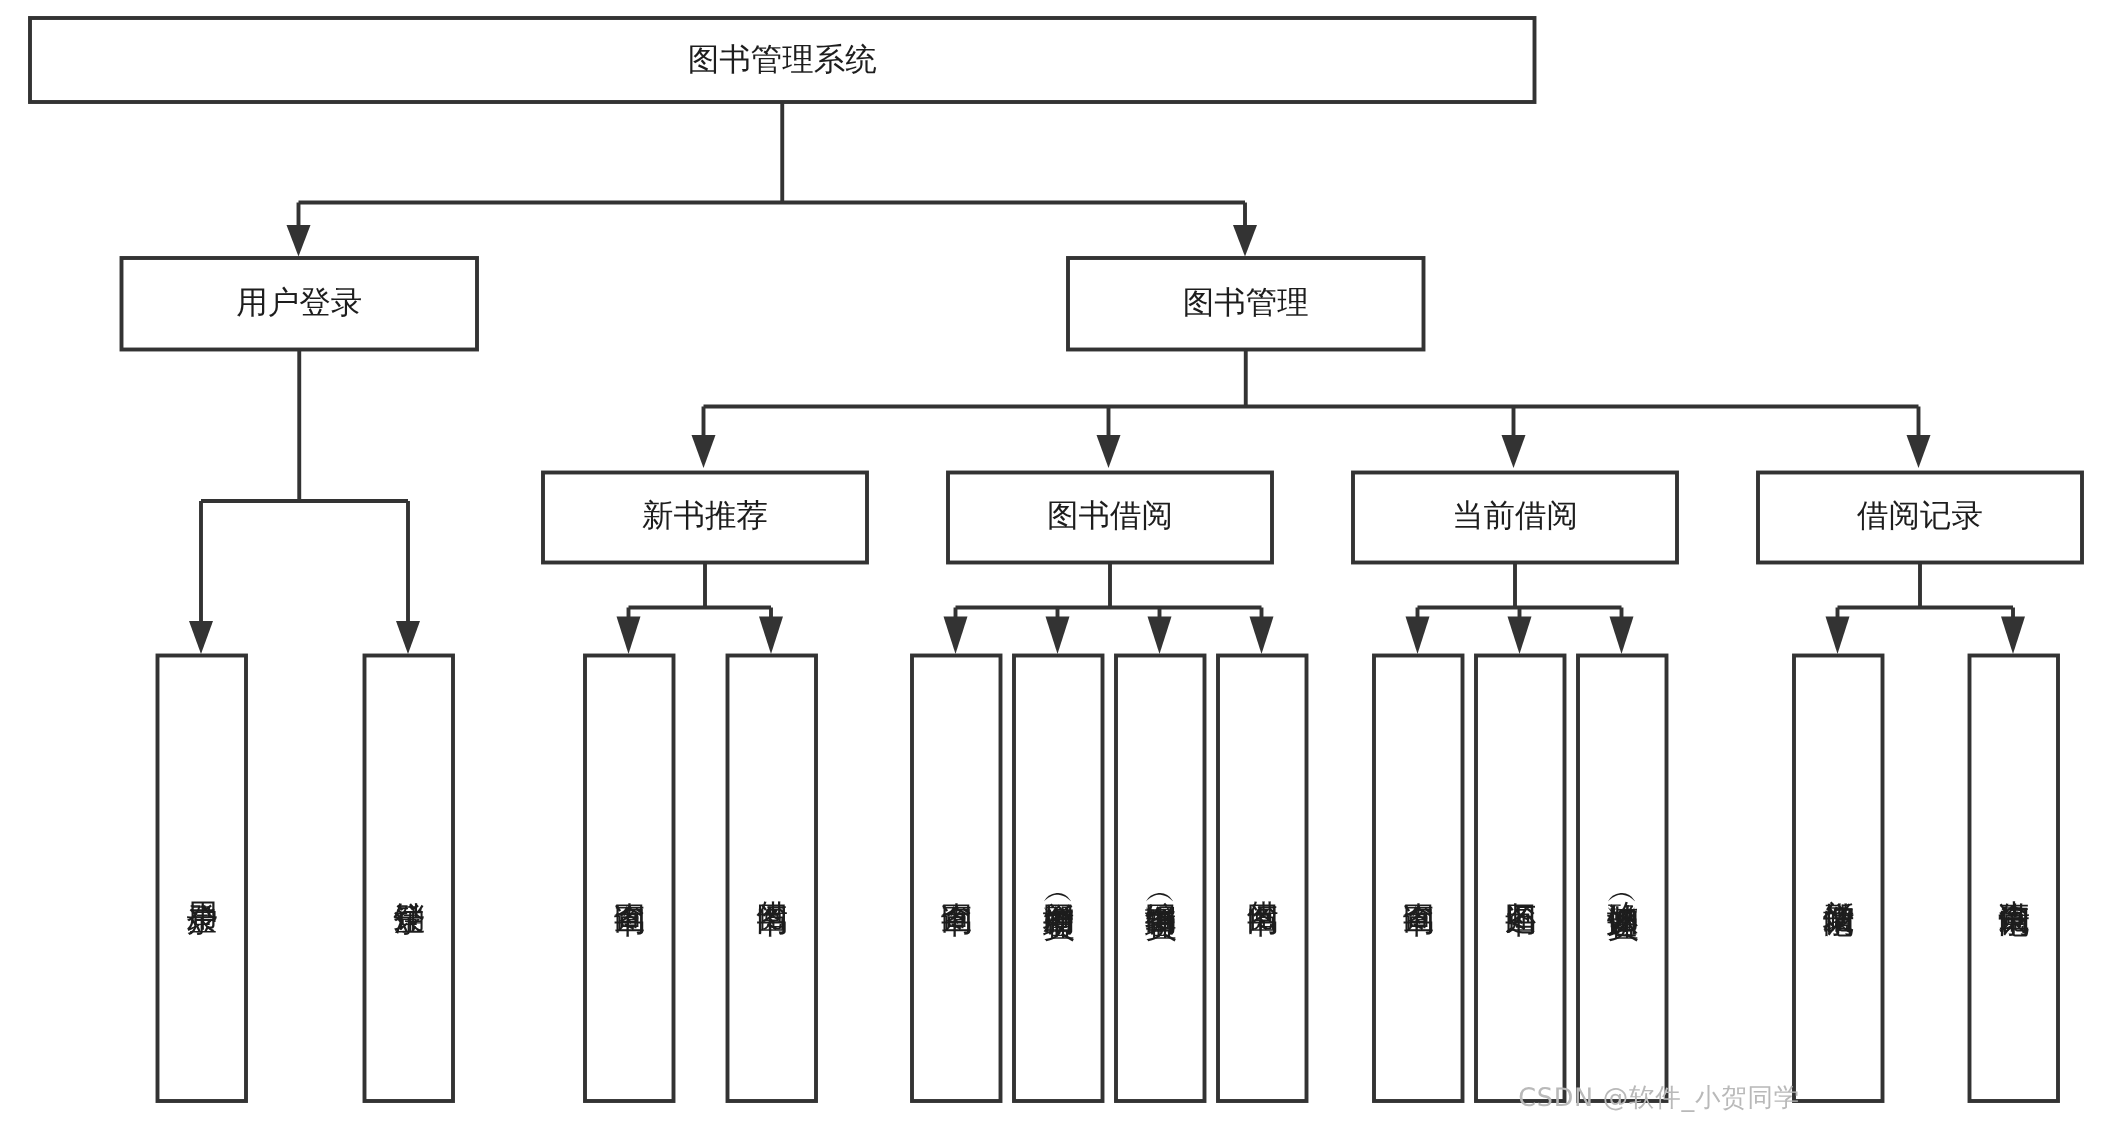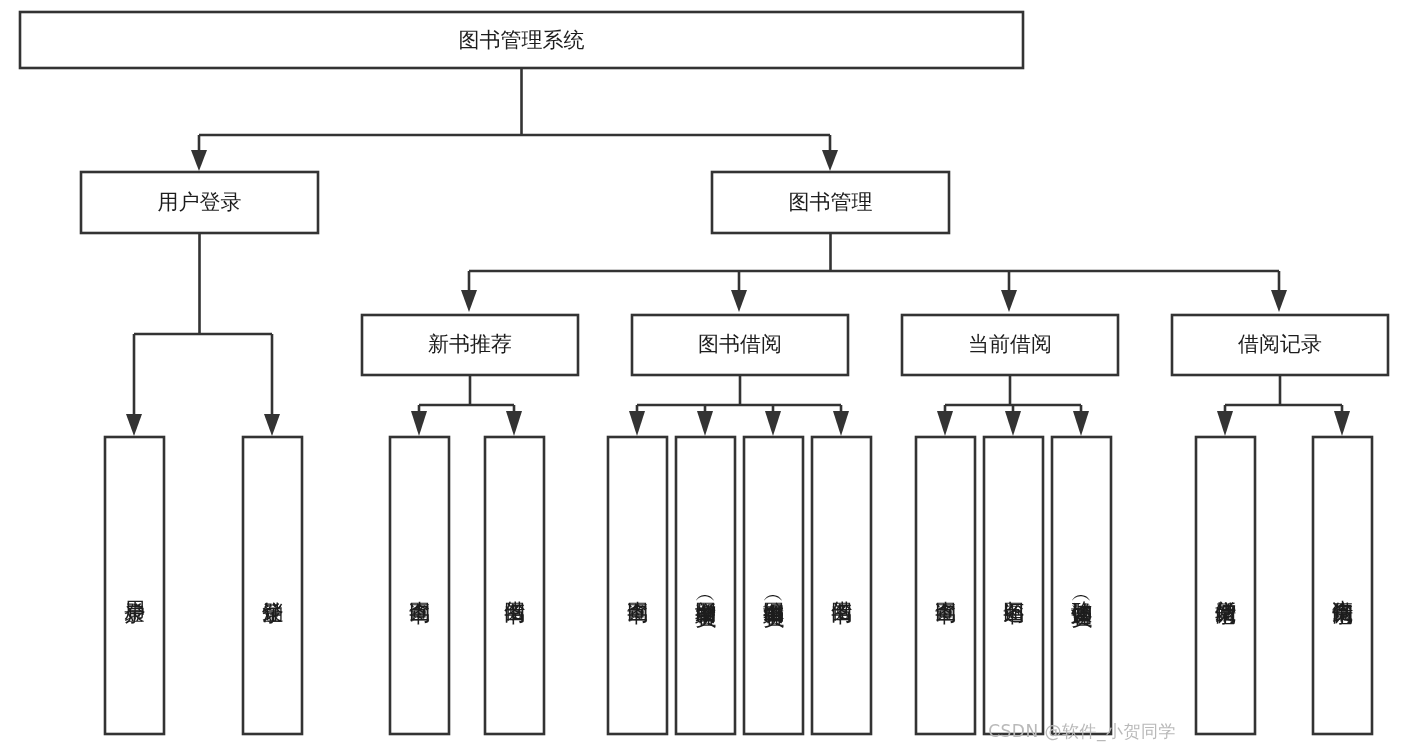--- a/index.html
+++ b/index.html
@@ -58,21 +58,21 @@
     font-size: 21px;
     line-height: 1.08;
     color: #1d1d1d;
     letter-spacing: 1px;
     text-align: center;
     white-space: nowrap;
     pointer-events: none;
   }
   .watermark {
     position: absolute;
-    right: 26px;
+    right: 2px;
     bottom: 4px;
     font-family: "DejaVu Sans", "Liberation Sans", sans-serif;
     font-size: 17px;
     color: #b9b9b9;
     letter-spacing: 0.5px;
     white-space: nowrap;
   }
 </style>
 </head>
 <body>

